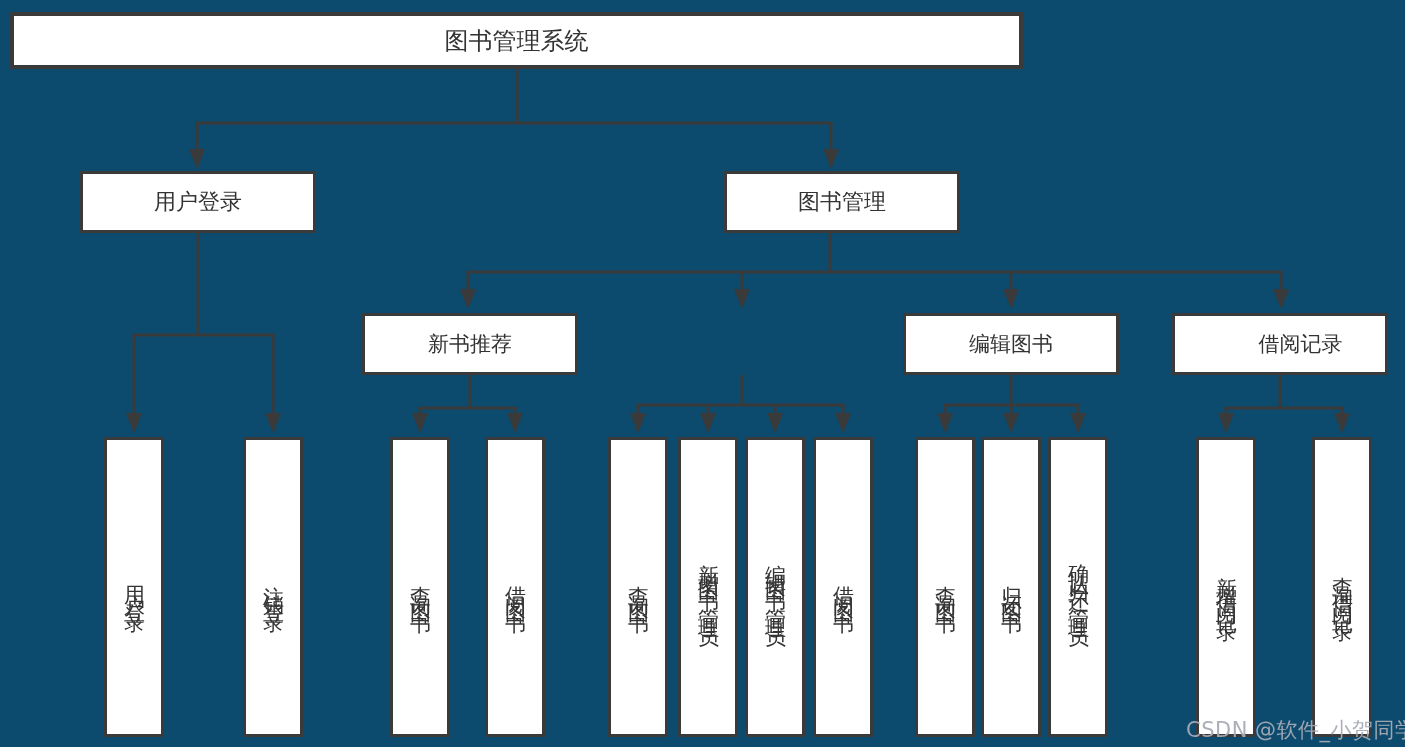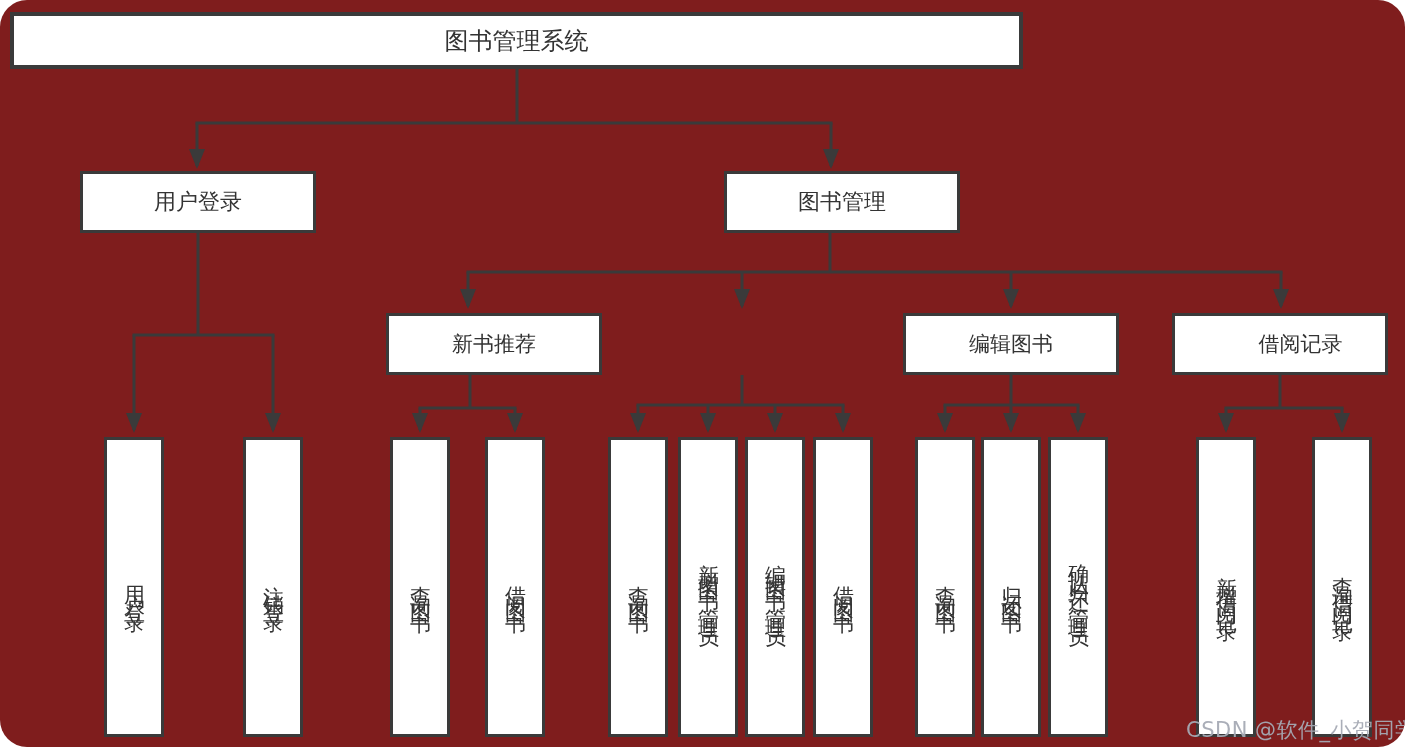--- a/index.html
+++ b/index.html
@@ -5,24 +5,23 @@
   html, body {
     margin: 0;
     padding: 0;
     background: #ffffff;
     font-family: "DejaVu Sans", "Liberation Sans", sans-serif;
   }
   .stage {
     position: relative;
     width: 1405px;
     height: 747px;
-    background: #7f1d1d;
+    background: #0c4a6e;
     overflow: hidden;
     color: #333333;
-    border-radius: 27px;
   }
   svg.connectors {
     position: absolute;
     left: 0; top: 0;
     width: 1405px; height: 747px;
     pointer-events: none;
   }
   .node {
     position: absolute;
     box-sizing: border-box;
@@ -130,21 +129,21 @@
     <span>图书管理系统</span>
   </div>
 
   <div class="node branch" style="left:80px;">
     <span>用户登录</span>
   </div>
   <div class="node branch" style="left:724px;">
     <span>图书管理</span>
   </div>
 
-  <div class="node group" style="left:362px;margin-left:24px;">
+  <div class="node group" style="left:362px;">
     <span>新书推荐</span>
   </div>
   <div class="node group" style="left:903px;">
     <span>编辑图书</span>
   </div>
   <div class="node group" style="left:1172px;padding-left:41px;">
     <span>借阅记录</span>
   </div>
 
   <div class="node leaf" style="left:104px;">

